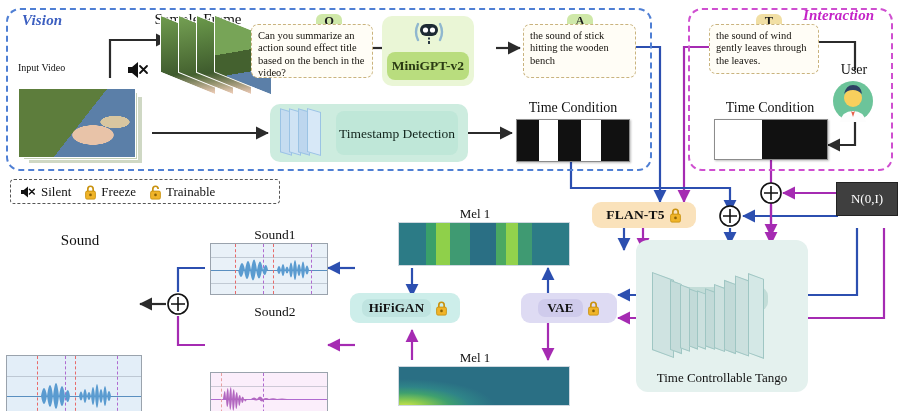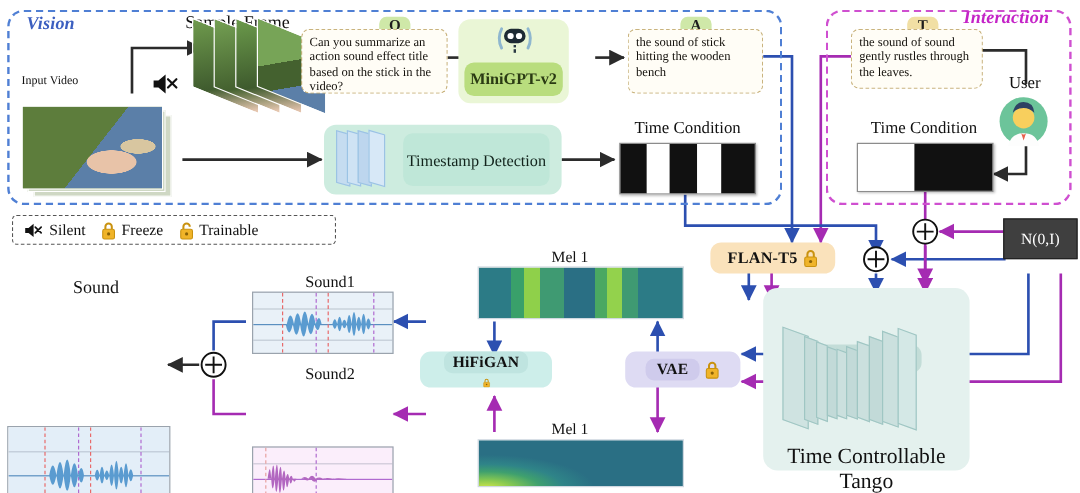--- a/index.html
+++ b/index.html
@@ -190,21 +190,21 @@
          border:1px solid #fff;background:linear-gradient(150deg,#6f9b4d,#3f5b2e 70%,#e6c7b0 98%);"></div>
     <div class="abs" style="left:18px;top:0;width:56px;height:58px;transform:skewY(22deg);
          border:1px solid #fff;background:linear-gradient(150deg,#74a053,#44612f 70%,#e6c7b0 98%);"></div>
     <div class="abs" style="left:36px;top:0;width:56px;height:58px;transform:skewY(22deg);
          border:1px solid #fff;background:linear-gradient(150deg,#6b9a4b,#3e5a2d 68%,#e3c3ad 98%);"></div>
     <div class="abs" style="left:54px;top:0;width:58px;height:58px;transform:skewY(22deg);
          border:1px solid #fff;background:linear-gradient(150deg,#77a457 0 45%,#44612f 45% 70%,#5b7fa8 70% 100%);"></div>
   </div>
 
   <div class="abs tag tag-q" style="left:316px;top:14px;width:26px;height:17px;">Q</div>
-  <div class="abs qbox" style="left:251px;top:24px;width:122px;height:54px;">Can you summarize  an action sound effect title based on the stick in the video?</div>
+  <div class="abs qbox" style="left:251px;top:24px;width:122px;height:54px;">Can you summarize  an action sound effect title based on the bench in the video?</div>
 
   <div class="abs mini-outer" style="left:382px;top:16px;width:92px;height:70px;">
     <svg class="abs" style="left:30px;top:4px;" width="34" height="26" viewBox="0 0 34 26">
       <path d="M6,4 q-4,8 0,16" stroke="#8fb7cf" stroke-width="2.4" fill="none" stroke-linecap="round"></path>
       <path d="M28,4 q4,8 0,16" stroke="#8fb7cf" stroke-width="2.4" fill="none" stroke-linecap="round"></path>
       <rect x="8" y="4" width="18" height="12" rx="6" fill="#1d2a33"></rect>
       <circle cx="13.5" cy="10" r="2.6" fill="#fff"></circle>
       <circle cx="20.5" cy="10" r="2.6" fill="#fff"></circle>
       <rect x="16" y="17.5" width="2" height="2" fill="#2b3a44"></rect>
       <rect x="16" y="21" width="2" height="3" fill="#2b3a44"></rect>
@@ -231,21 +231,21 @@
       <i style="width:17%;background:#fff;"></i>
     <i style="width:20%;background:#111;"></i>
       <i style="width:18%;background:#fff;"></i>
     <i style="width:25%;background:#111;"></i>
   </div>
 
   <div class="abs panel panel-inter" style="left:688px;top:8px;width:205px;height:163px;"></div>
   <div class="abs panel-label lbl-inter" style="left:803px;top:7px;">Interaction</div>
 
   <div class="abs tag tag-t" style="left:756px;top:14px;width:26px;height:17px;">T</div>
-  <div class="abs qbox" style="left:709px;top:24px;width:110px;height:50px;">the sound of sound gently rustles through the leaves.</div>
+  <div class="abs qbox" style="left:709px;top:24px;width:110px;height:50px;">the sound of wind gently leaves through the leaves.</div>
 
   <div class="abs cap-sm" style="left:826px;top:62px;width:56px;font-size:14px;">User</div>
   <svg class="abs" style="left:832px;top:80px;" width="42" height="42" viewBox="0 0 42 42">
     <circle cx="21" cy="21" r="20" fill="#eef6ef"></circle>
     <path d="M21,1 a20,20 0 0 1 0,40 a20,20 0 0 1 0,-40" fill="#6cc49a"></path>
     <circle cx="21" cy="18" r="9" fill="#f8cf5d"></circle>
     <path d="M12,14 q2,-9 9,-9 q8,0 9,9 q-4,-4 -9,-4 q-6,0 -9,4z" fill="#2e4163"></path>
     <path d="M8,42 q2,-11 13,-11 q11,0 13,11 z" fill="#fdfdfd"></path>
     <path d="M19,31 l2,6 l2,-6 q-2,2 -4,0z" fill="#e8614c"></path>
   </svg>
@@ -303,21 +303,21 @@
       </svg></div>
   <div class="abs" style="left:166px;top:292px;">
     <svg width="24" height="24" viewBox="0 0 24 24">
         <circle cx="12" cy="12" r="10" fill="#fff" stroke="#111" stroke-width="1.6"></circle>
       <path d="M5,12 H19 M12,5 V19" stroke="#111" stroke-width="1.6"></path>
       </svg></div>
 
   <div class="abs noise" style="left:836px;top:182px;width:62px;height:34px;">N(0,I)</div>
 
   <div class="abs tango-box" style="left:636px;top:240px;width:172px;height:152px;"></div>
-  <div class="abs cap-sm" style="left:638px;top:370px;width:168px;font-size:18px;">Time Controllable Tango</div>
+  <div class="abs cap-sm" style="left:638px;top:370px;width:168px;font-size:13px;">Time Controllable Tango</div>
 
   <div class="abs adapter pill" style="left:672px;top:243px;width:96px;height:24px;margin-top:44px;">
     <span style="font-size:13px;font-weight:600;">Adapter</span>
     <svg width="12" height="15" viewBox="0 0 14 18">
       <path d="M4,8 V5.5 a3,3 0 0 1 6,0" stroke="#c9920f" stroke-width="1.9" fill="none"></path>
       <rect x="1.5" y="8" width="11" height="9" rx="1.6" fill="#f0b429" stroke="#c9920f" stroke-width="1"></rect>
       <circle cx="7" cy="12.3" r="1.5" fill="#8a6206"></circle>
       </svg>
   </div>
 
@@ -336,21 +336,21 @@
 
   <div class="abs vae-outer pill" style="left:521px;top:293px;width:96px;height:30px;">
     <span class="vae-inner">VAE</span>
     <svg width="13" height="16" viewBox="0 0 14 18">
       <path d="M4,8 V5.5 a3,3 0 0 1 6,0 V8" stroke="#c9920f" stroke-width="1.9" fill="none"></path>
       <rect x="1.5" y="8" width="11" height="9" rx="1.6" fill="#f0b429" stroke="#c9920f" stroke-width="1"></rect>
       <circle cx="7" cy="12.3" r="1.5" fill="#8a6206"></circle>
       </svg>
   </div>
 
-  <div class="abs hifi-outer pill" style="left:350px;top:293px;width:110px;height:30px;flex-direction:column;">
+  <div class="abs hifi-outer pill" style="left:350px;top:293px;width:110px;height:30px;">
     <span class="hifi-inner">HiFiGAN</span>
     <svg width="13" height="16" viewBox="0 0 14 18">
       <path d="M4,8 V5.5 a3,3 0 0 1 6,0 V8" stroke="#c9920f" stroke-width="1.9" fill="none"></path>
       <rect x="1.5" y="8" width="11" height="9" rx="1.6" fill="#f0b429" stroke="#c9920f" stroke-width="1"></rect>
       <circle cx="7" cy="12.3" r="1.5" fill="#8a6206"></circle>
       </svg>
   </div>
 
   <div class="abs cap-sm" style="left:440px;top:206px;width:70px;font-size:13px;">Mel 1</div>
   <div class="abs" style="left:398px;top:222px;width:172px;height:44px;border:1px solid #cfd8e0;

